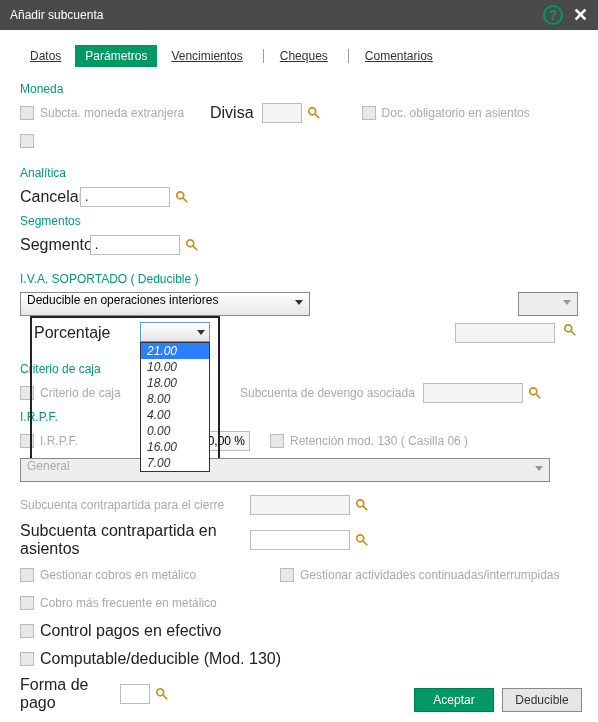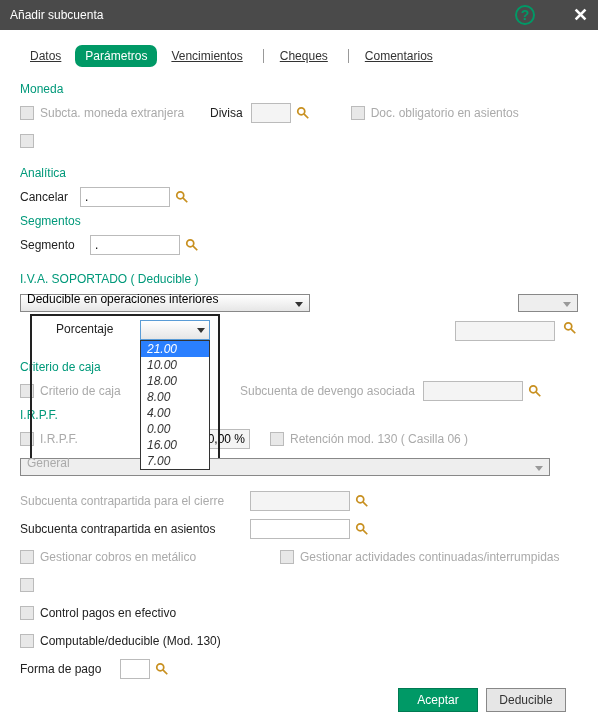--- a/index.html
+++ b/index.html
@@ -1,58 +1,58 @@
 <!DOCTYPE html>
 <html><head>
 <meta charset="utf-8">
 <style>
 * { box-sizing: border-box; margin: 0; padding: 0; font-family: Arial, sans-serif; font-size: 12px; }
 body { width: 598px; height: 722px; background: #fff; overflow: hidden; }
 
-.titlebar { height: 30px; background: #4a4a4a; display: flex; align-items: center; padding: 0 10px; color: #fff; font-size: 15px; gap: 28px; }
+.titlebar { height: 30px; background: #4a4a4a; display: flex; align-items: center; padding: 0 10px; color: #fff; font-size: 15px; }
 .titlebar .spacer { flex: 1; }
 .titlebar .help-icon { width: 20px; height: 20px; border-radius: 50%; border: 2px solid #009966; color: #009966; display: flex; align-items: center; justify-content: center; font-weight: bold; margin-right: 10px; cursor: pointer; font-size: 14px; }
 .titlebar .close-icon { font-size: 18px; font-weight: bold; cursor: pointer; color: #fff; }
 
 .content { padding: 15px 20px; position: relative; }
 
 .tabs { display: flex; align-items: center; margin-bottom: 15px; }
 .tab { padding: 4px 10px; margin-right: 4px; cursor: pointer; color: #333; text-decoration: underline; text-align: right; }
-.tab.active { background: #009966; color: #fff; text-decoration: none; border-radius: 7px; }
+.tab.active { background: #009966; color: #fff; text-decoration: none; }
 .tab-sep { width: 1px; height: 14px; background: #999; margin: 0 6px; }
 
 .group-label { color: #00997a; font-size: 12px; margin-bottom: 6px; }
 .gray-label { color: #aaa; font-size: 12px; }
-.black-label { color: #222; font-size: 12px; }
+.black-label { color: #222; font-size: 16px; }
 
 .row { display: flex; align-items: center; margin-bottom: 6px; min-height: 22px; }
 .checkbox { width: 14px; height: 14px; border: 1px solid #999; background: #f0f0f0; margin-right: 6px; cursor: pointer; display:inline-block; }
 .checkbox.disabled { background: #e8e8e8; border-color: #bbb; }
 .input { height: 20px; border: 1px solid #bbb; background: #fff; padding: 0 4px; }
 .input.disabled { background: #f4f4f4; }
-.select { height: 18px; border: 1px solid #888; background: linear-gradient(#fff,#e6e6e6); padding: 0 20px 8px 6px; position: relative; cursor: pointer; display: flex; align-items: center; }
+.select { height: 24px; border: 1px solid #888; background: linear-gradient(#fff,#e6e6e6); padding: 0 20px 8px 6px; position: relative; cursor: pointer; display: flex; align-items: center; }
 .select::after { content: ""; position: absolute; right: 6px; top: 7px; border-left: 4px solid transparent; border-right: 4px solid transparent; border-top: 5px solid #333; }
 .select.disabled { background: #eee; color: #999; }
 .select.disabled::after { border-top-color: #999; }
 .search-icon { width: 16px; height: 16px; margin-left: 4px; cursor: pointer; display: inline-flex; align-items: center; justify-content: center; }
 .search-icon svg { width: 14px; height: 14px; }
 
 .section-moneda { margin-bottom: 14px; }
 .section-cols { display: flex; margin-bottom: 10px; flex-direction: column; }
 .section-cols > div { flex: 1; }
 .section-iva { margin-bottom: 8px; position: relative; }
 
 .dropdown-open { position: absolute; left: 120px; top: 0; width: 70px; height: 20px; border: 1px solid #5a9cd6; background: linear-gradient(#fff,#e6e6e6); cursor: pointer; }
 .dropdown-open::after { content:""; position:absolute; right:4px; top:7px; border-left:4px solid transparent; border-right:4px solid transparent; border-top:5px solid #333; }
 .dropdown-list { position: absolute; left: 120px; top: 20px; width: 70px; border: 1px solid #333; background: #fff; z-index: 10; }
 .dropdown-list .opt { padding: 1px 6px; color: #333; cursor: pointer; font-style: italic; }
 .dropdown-list .opt.sel { background: #2a7fff; color: #fff; }
 .outline-box { position: absolute; border: 2px solid #222; pointer-events: none; }
 
-.footer { position: absolute; bottom: 10px; right: 32px; display: flex; }
+.footer { position: absolute; bottom: 10px; right: 16px; display: flex; }
 .btn { width: 80px; height: 24px; margin-left: 8px; display: flex; align-items: center; justify-content: center; cursor: pointer; border: 1px solid #888; }
 .btn.primary { background: #009966; color: #fff; border-color: #007a52; }
 .btn.secondary { background: #e6e6e6; color: #333; }
 
 .label-underline { text-decoration: underline; }
 </style>
 </head>
 <body>
 
 <div class="titlebar">
@@ -130,21 +130,21 @@
     <div class="row">
       <div class="select" style="width:290px;">
           <span>Deducible en operaciones interiores</span>
         </div>
       <span style="flex:1"></span>
       <div class="select disabled" style="width:60px;"></div>
     </div>
 
     <div style="position:relative; height:28px;">
       <div class="outline-box" style="left:10px; top:-6px; width:190px; height:160px;"></div>
-      <span class="black-label" style="position:absolute; left:36px; top:2px;">Porcentaje</span>
+      <span class="black-label" style="position:absolute; left:14px; top:2px;">Porcentaje</span>
       <div class="dropdown-open"></div>
       <div class="dropdown-list">
         <div class="opt sel">21.00</div>
         <div class="opt">10.00</div>
         <div class="opt">18.00</div>
         <div class="opt">8.00</div>
         <div class="opt">4.00</div>
         <div class="opt">0.00</div>
         <div class="opt">16.00</div>
         <div class="opt">7.00</div>
@@ -216,20 +216,21 @@
         </span>
     </div>
     <div class="row">
       <span class="checkbox disabled"></span>
       <span class="gray-label" style="width:240px;">Gestionar cobros en metálico</span>
       <span class="checkbox disabled"></span>
       <span class="gray-label">Gestionar actividades continuadas/interrumpidas</span>
     </div>
     <div class="row">
       <span class="checkbox disabled"></span>
+      <span class="gray-label">Cobro más frecuente en metálico</span>
     </div>
     <div class="row">
       <span class="checkbox disabled"></span>
       <span class="black-label">Control pagos en efectivo</span>
     </div>
     <div class="row">
       <span class="checkbox disabled"></span>
       <span class="black-label">Computable/deducible (Mod. 130)</span>
     </div>
     <div class="row">

